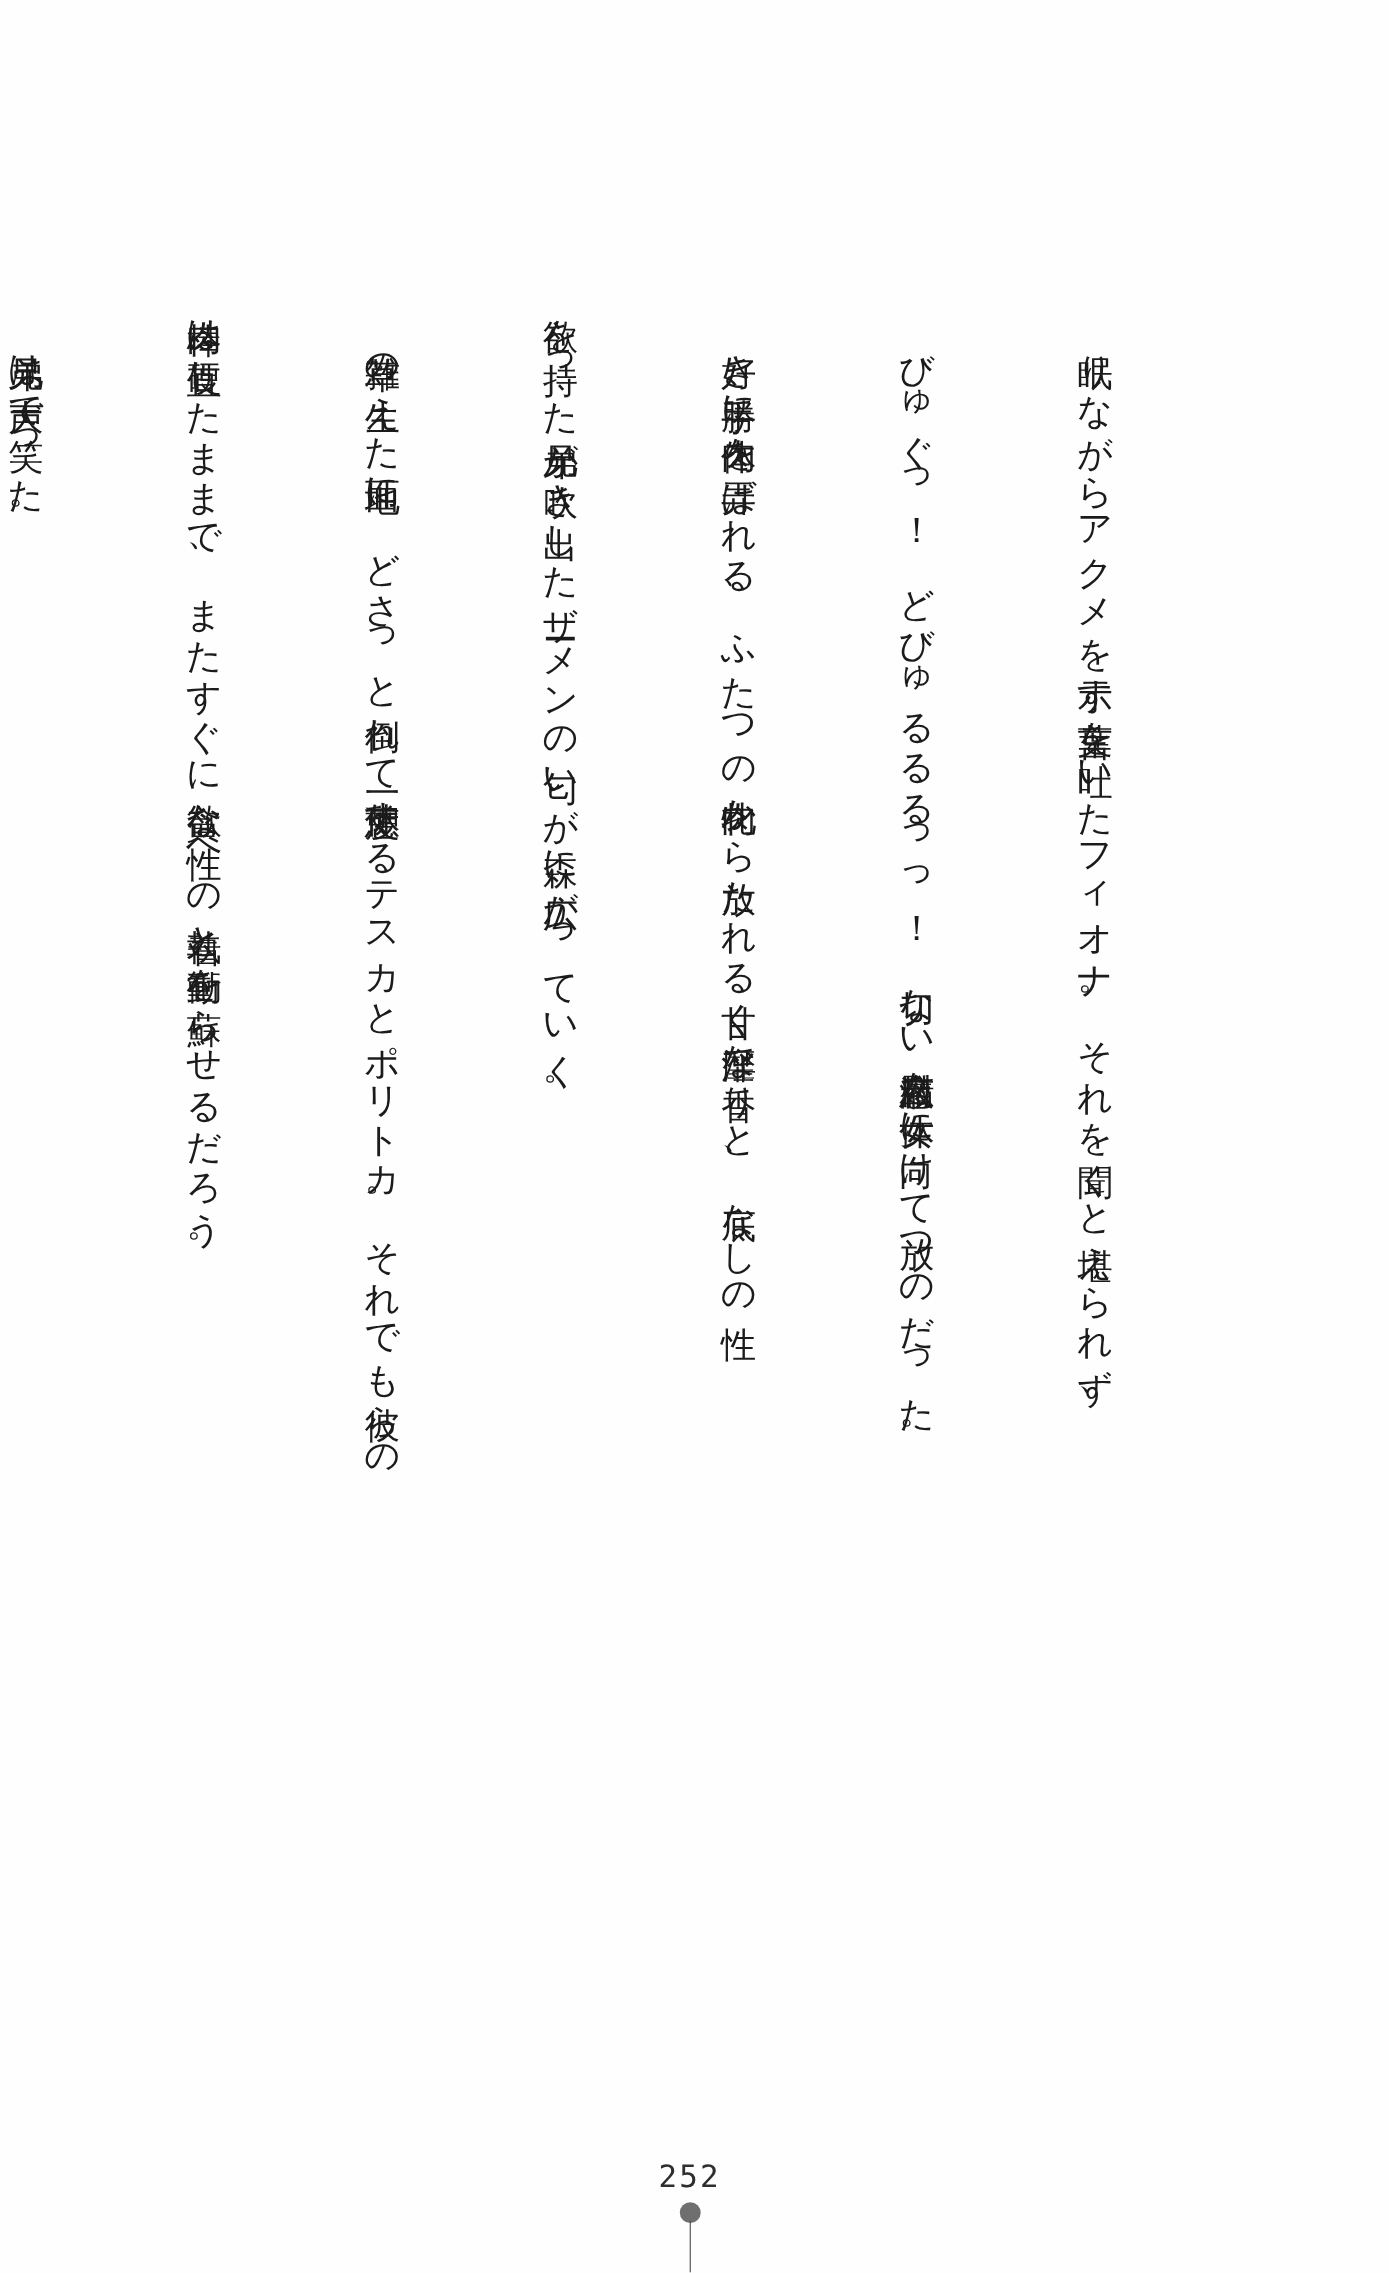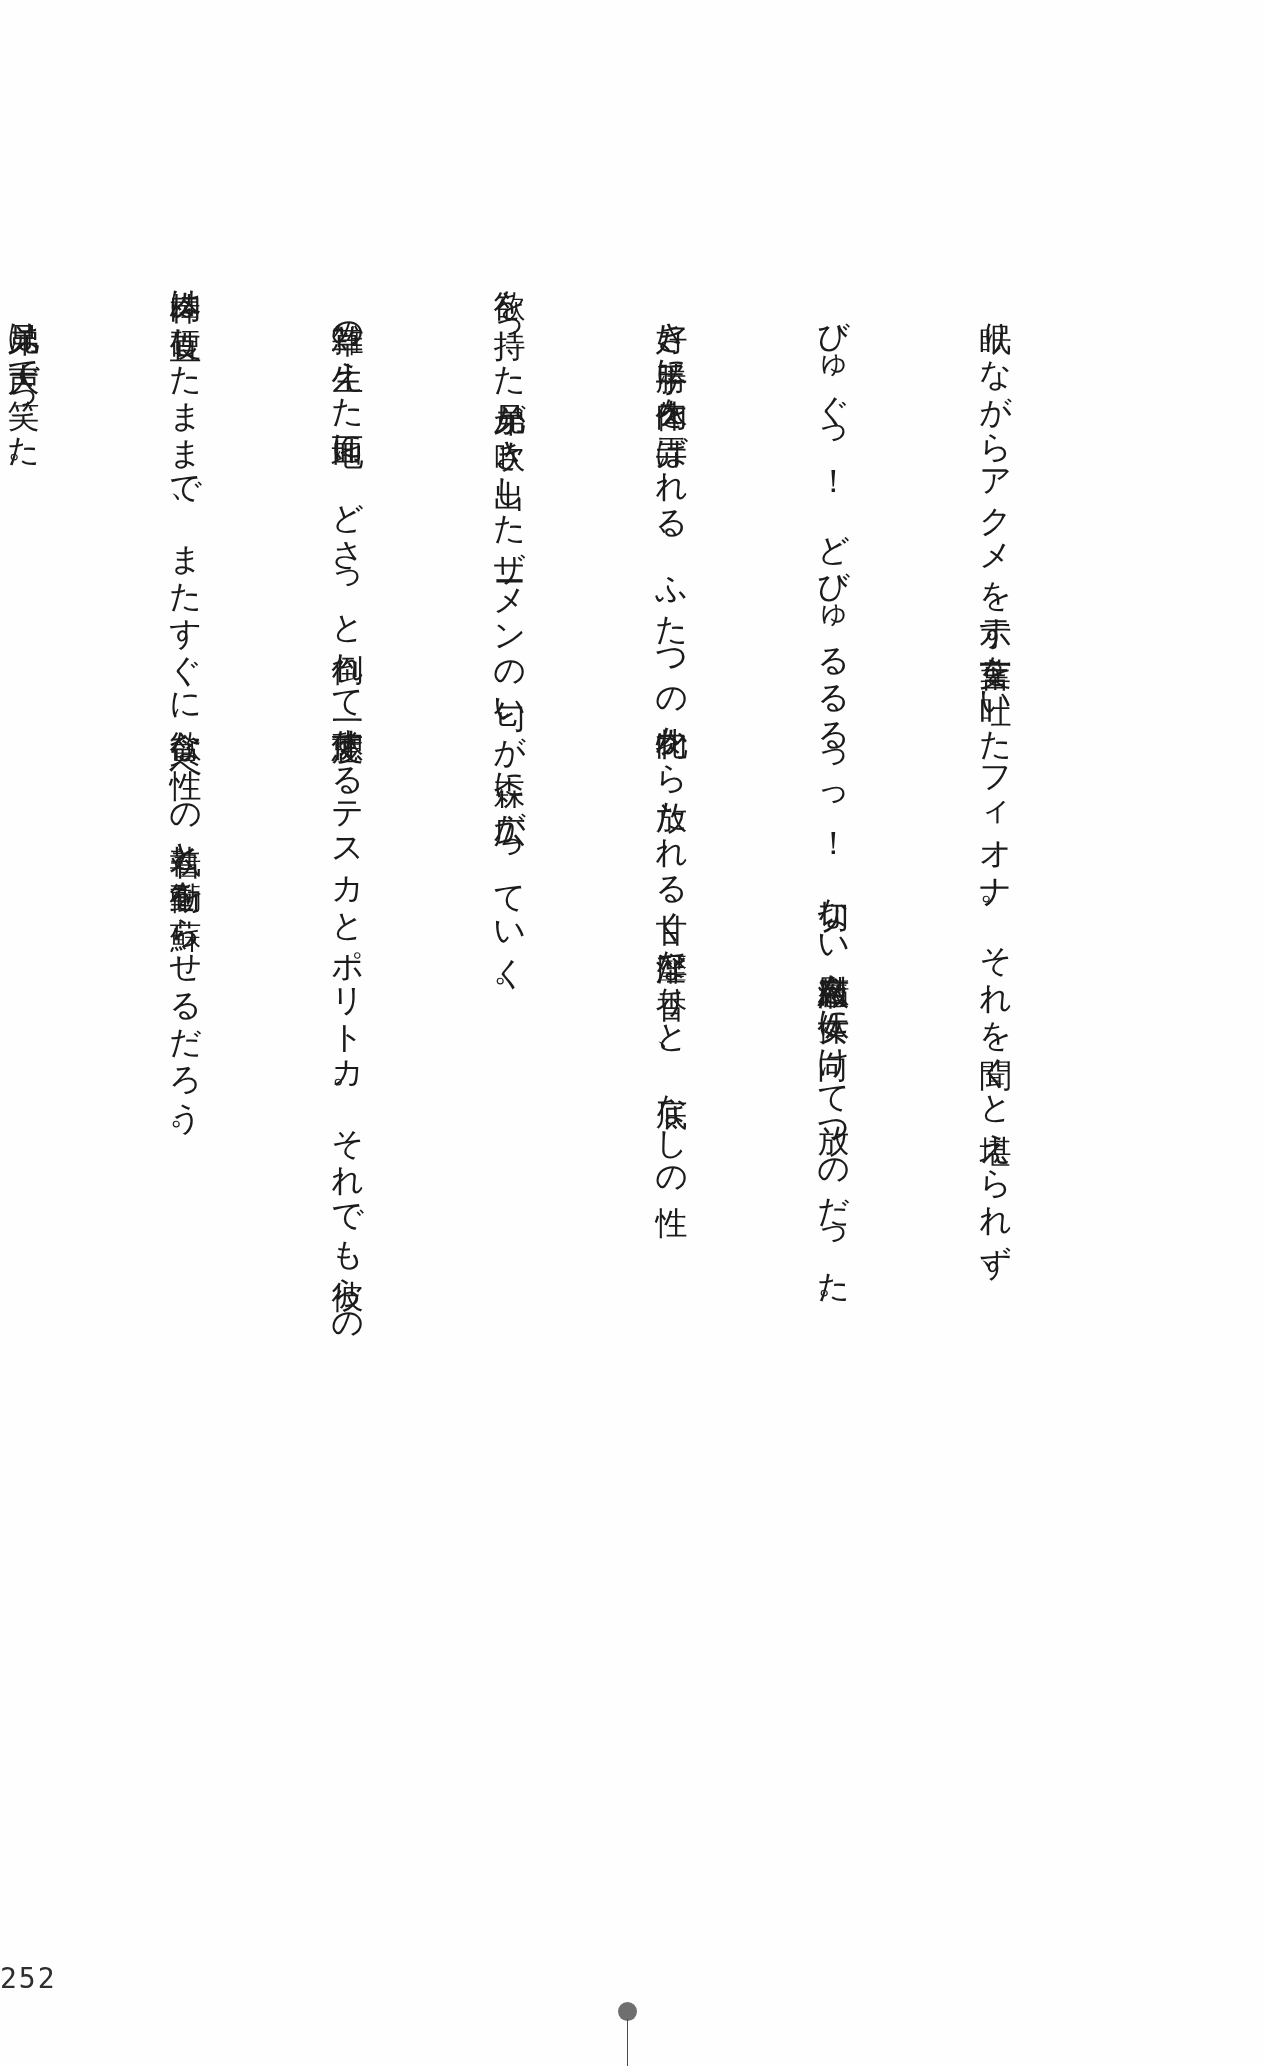--- a/index.html
+++ b/index.html
@@ -28,21 +28,21 @@
     white-space: pre;
   }
   .tline {
     height: 1296px;
   }
   .footer {
     position: absolute;
     left: 0;
     width: 1254px;
     top: 1962px;
-    text-align: left;
+    text-align: center;
   }
   .page-number {
     font-family: "DejaVu Sans Mono", "Liberation Mono", monospace;
     font-size: 28px;
     letter-spacing: 2px;
     color: #2e2e2e;
     font-weight: normal;
   }
   .ornament-dot {
     position: absolute;

